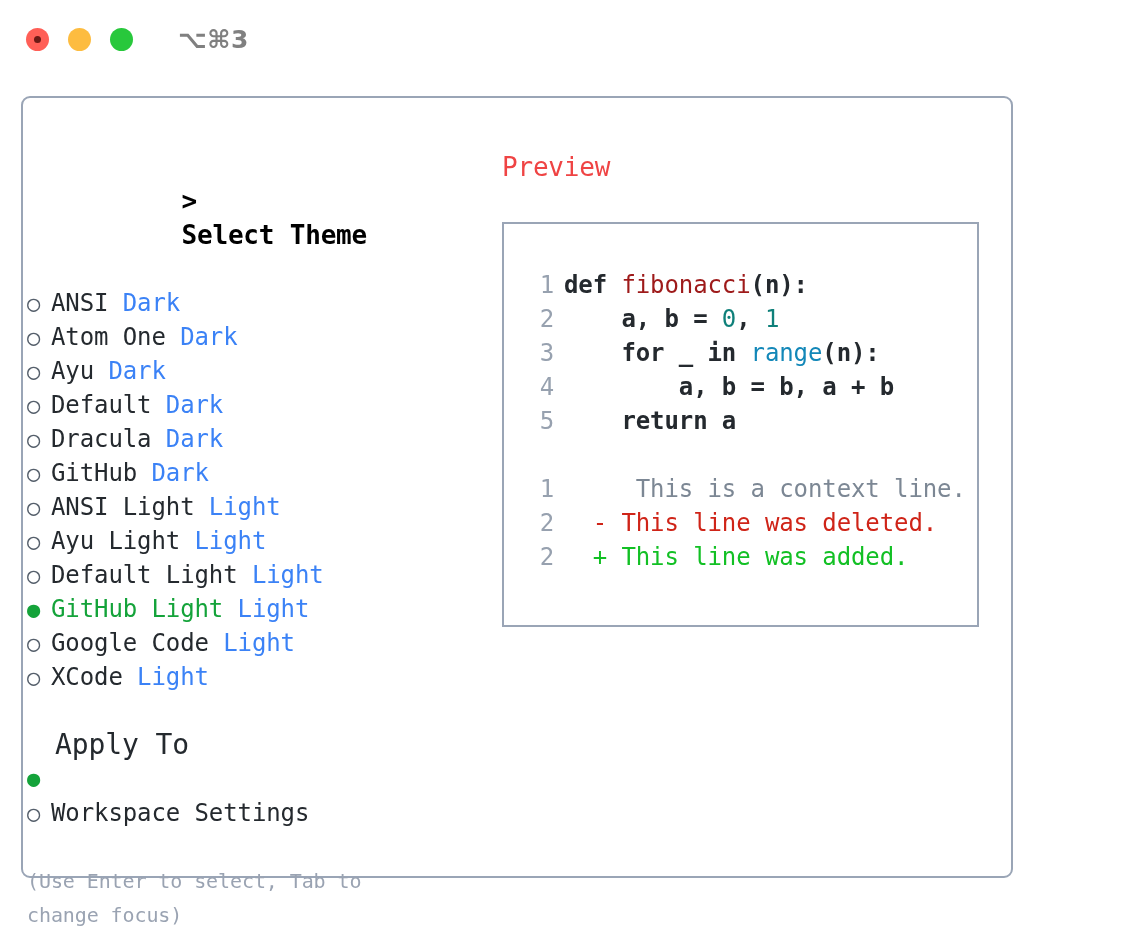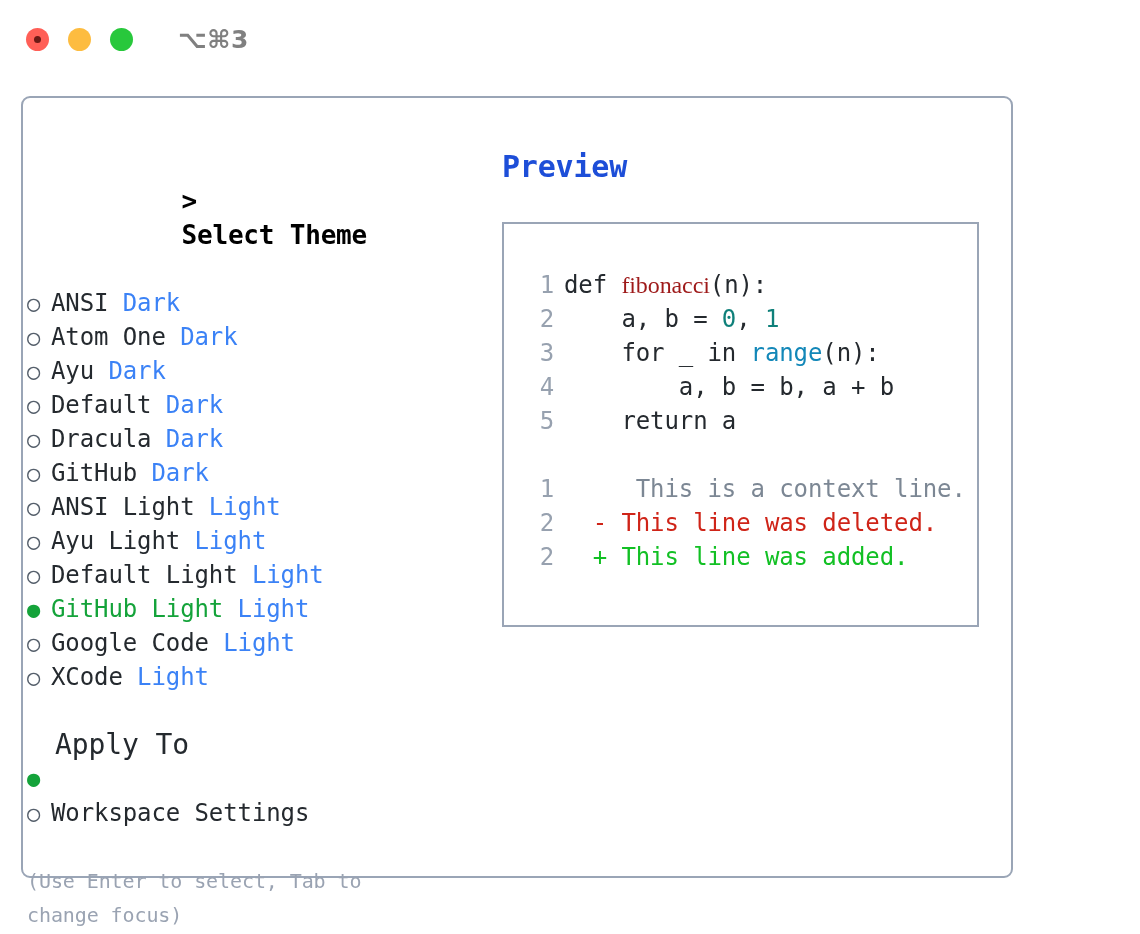--- a/index.html
+++ b/index.html
@@ -148,23 +148,23 @@
   }
 
   
   .right-col {
     position: absolute;
     left: 479px;
     top: 52px;
     width: 490px;
   }
   .preview-title {
-    font-size: 30px;
-    font-weight: bold;
-    color: #1d4ed8;
+    font-size: 26px;
+    font-weight: normal;
+    color: #ef4444;
     line-height: 34px;
     letter-spacing: -0.2px;
   }
   .preview-box {
     margin-top: 38px;
     width: 477px;
     height: 405px;
     border: 2px solid #9aa5b6;
     box-sizing: border-box;
     padding: 44px 0 0 20px;
@@ -179,22 +179,22 @@
     letter-spacing: -0.1px;
   }
   .lineno {
     display: inline-block;
     width: 30px;
     flex: 0 0 30px;
     text-align: right;
     color: #97a1af;
     margin-right: 10px;
   }
-  .code-text { color: #24292e; }
-  .tok-fn    { color: #9e1a1a; font-family: Liberation Serif, serif; }
+  .code-text { color: #24292e; font-weight: bold; }
+  .tok-fn    { color: #9e1a1a; }
   .tok-call  { color: #1287b8; }
   .tok-num   { color: #0f807a; }
   .blank-line { height: 34px; }
   .diff-ctx { color: #7c8794; }
   .diff-del { color: #cf2418; }
   .diff-add { color: #12c024; }
 </style>
 </head>
 <body>
 

